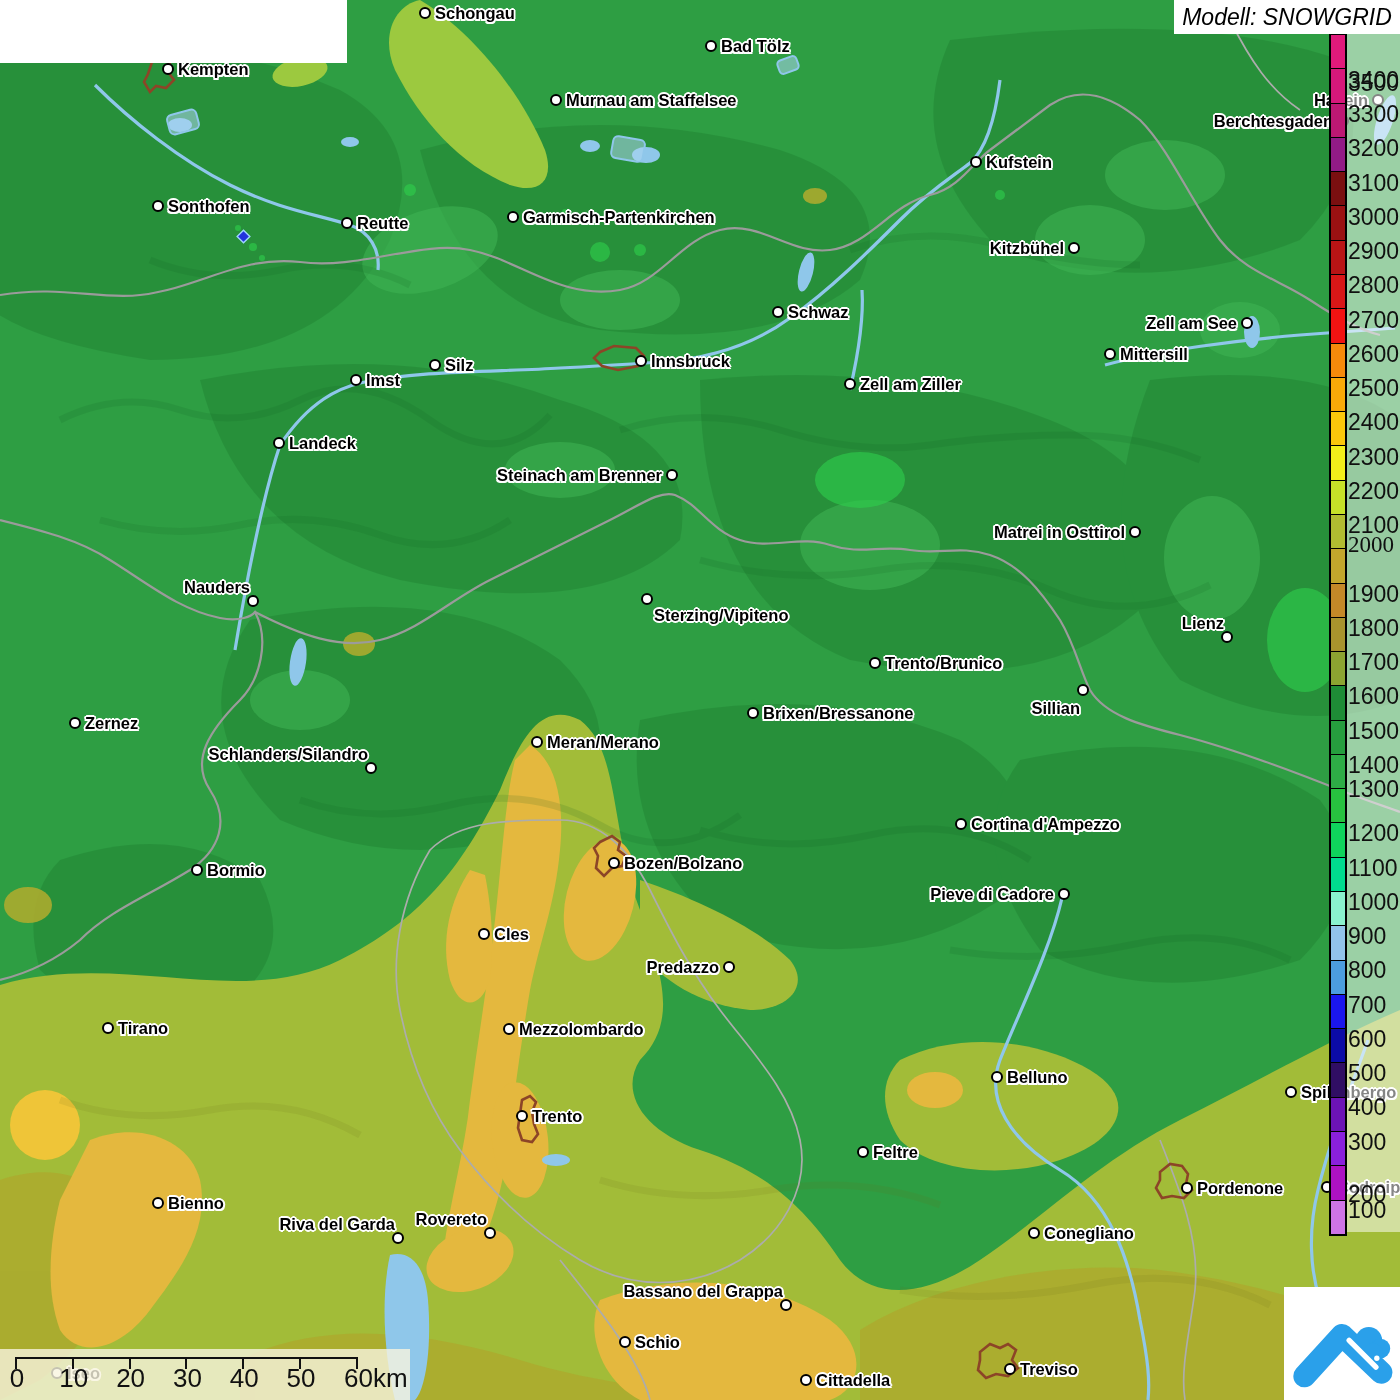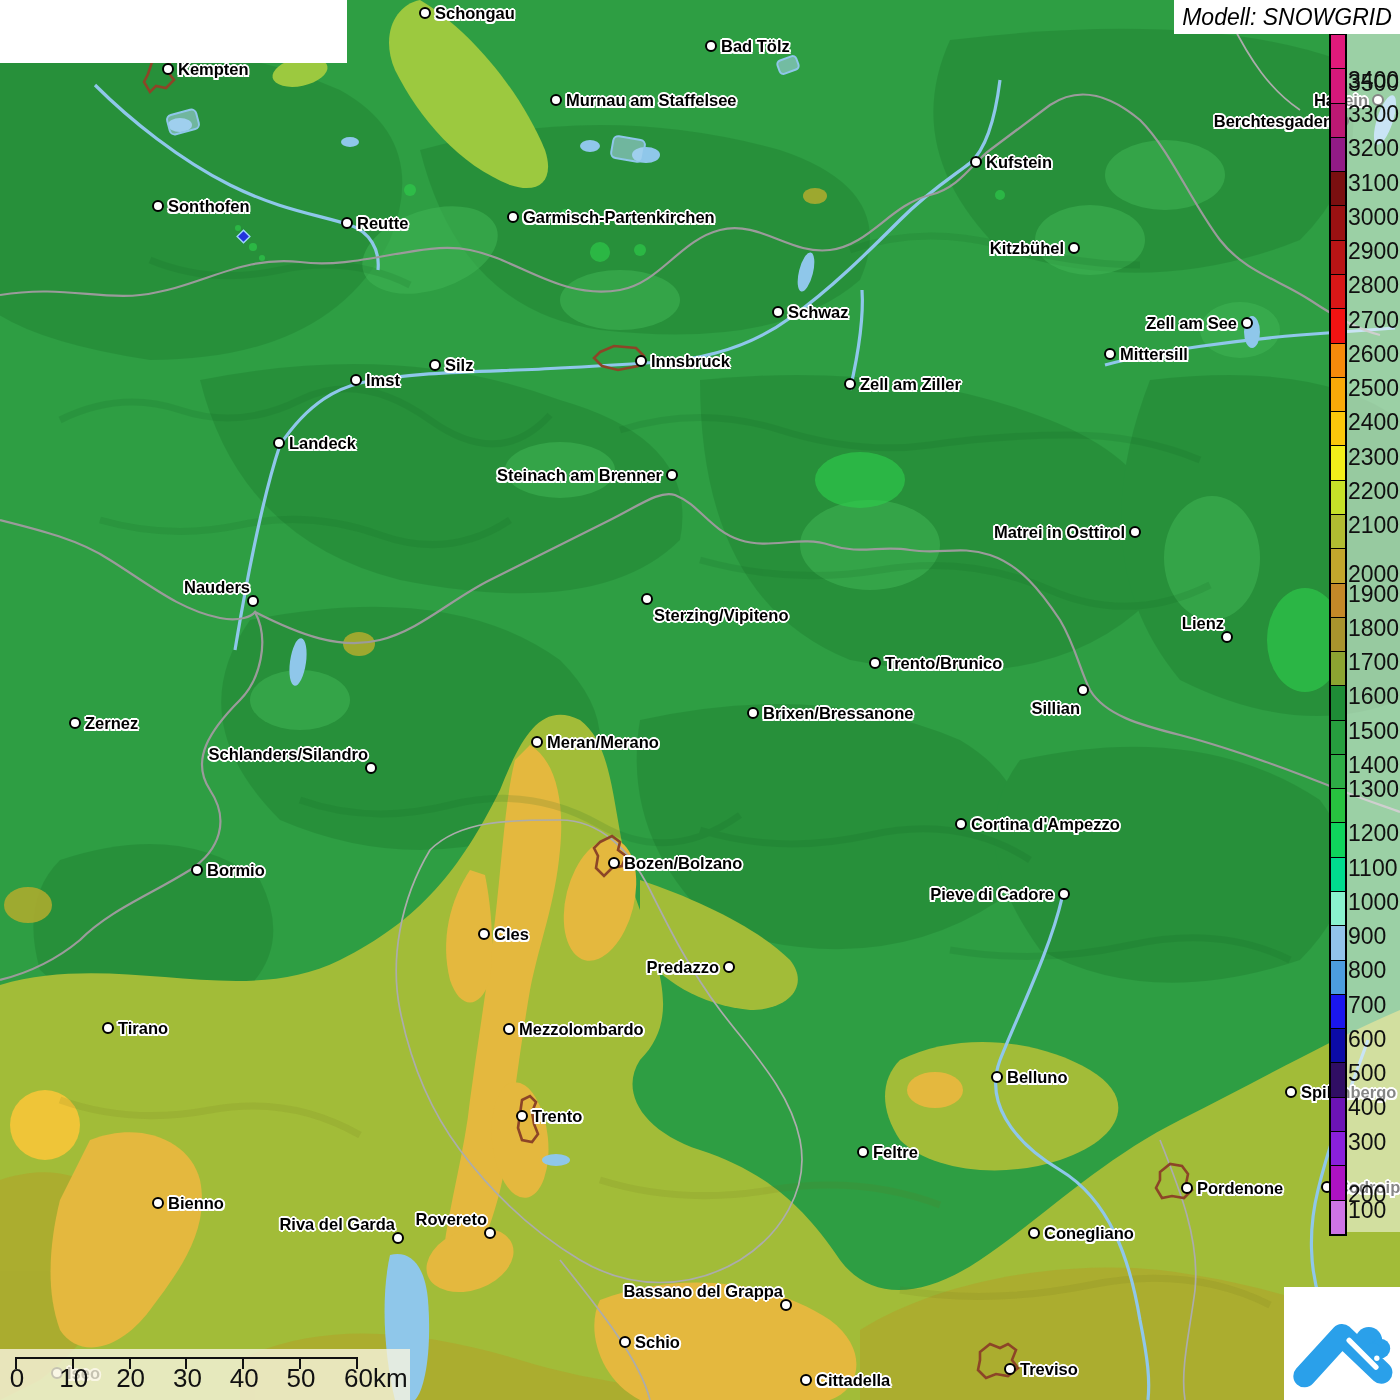--- a/index.html
+++ b/index.html
@@ -476,21 +476,21 @@
       <div class="cb-lab" style="top: 171.786px;">3000</div>
       <div class="cb-lab" style="top: 206.043px;">2900</div>
       <div class="cb-lab" style="top: 240.3px;">2800</div>
       <div class="cb-lab" style="top: 274.557px;">2700</div>
       <div class="cb-lab" style="top: 308.814px;">2600</div>
       <div class="cb-lab" style="top: 343.071px;">2500</div>
       <div class="cb-lab" style="top: 377.329px;">2400</div>
       <div class="cb-lab" style="top: 411.586px;">2300</div>
       <div class="cb-lab" style="top: 445.843px;">2200</div>
       <div class="cb-lab" style="top: 480.1px;">2100</div>
-      <div class="cb-lab" style="top: 529px;">2000</div>
+      <div class="cb-lab" style="top: 499px; font-family: Liberation Serif, serif;">2000</div>
       <div class="cb-lab" style="top: 548.614px;">1900</div>
       <div class="cb-lab" style="top: 582.871px;">1800</div>
       <div class="cb-lab" style="top: 617.129px;">1700</div>
       <div class="cb-lab" style="top: 651.386px;">1600</div>
       <div class="cb-lab" style="top: 685.643px;">1500</div>
       <div class="cb-lab" style="top: 719.9px;">1400</div>
       <div class="cb-lab" style="top: 744px;">1300</div>
       <div class="cb-lab" style="top: 788.414px;">1200</div>
       <div class="cb-lab" style="top: 822.671px;">1100</div>
       <div class="cb-lab" style="top: 856.929px;">1000</div>

